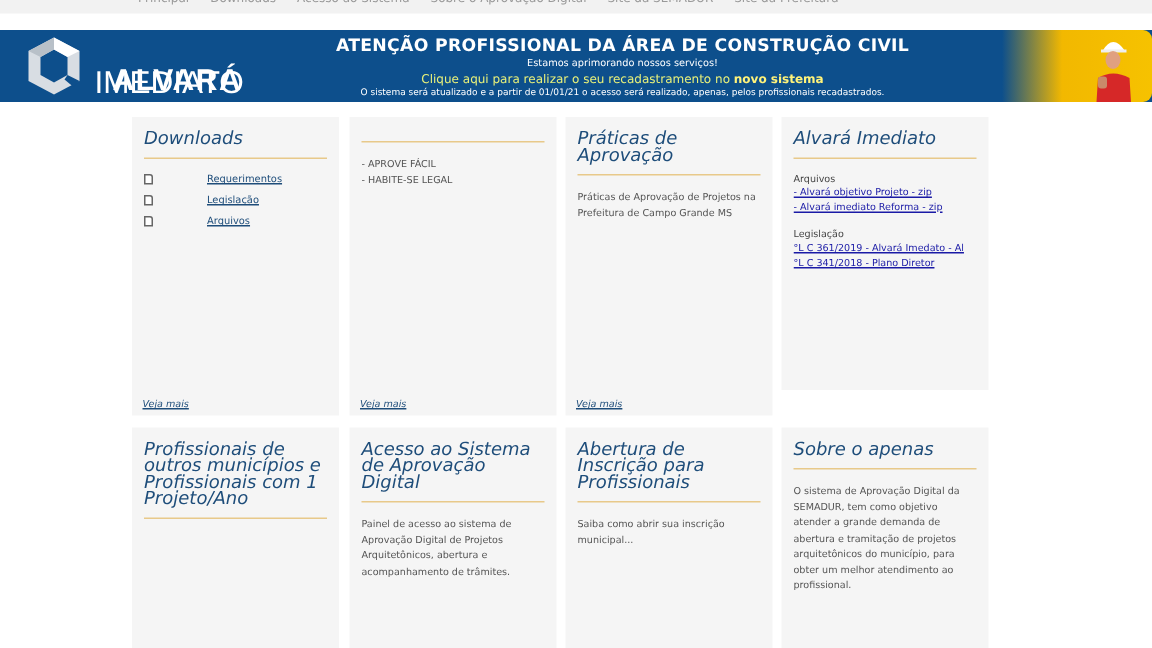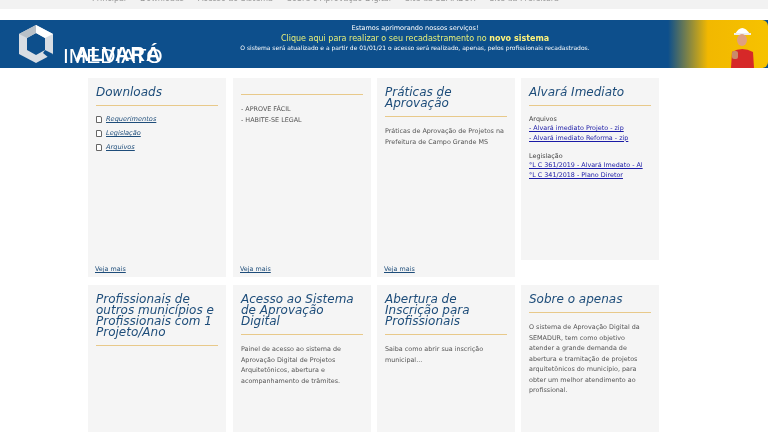--- a/index.html
+++ b/index.html
@@ -18,23 +18,23 @@
   .b-sub { font-size: 6.5px; margin-top: 1px; }
   .b-cta { font-size: 8px; color: #e7f07a; margin-top: 2px; }
   .b-cta b { color: #fff37a; }
   .b-note { font-size: 6px; margin-top: 1px; }
   .worker { position: absolute; right: 10px; top: 0; width: 32px; height: 48px; }
   .card { position: absolute; background: #f5f5f5; padding: 9px 8px; }
   .card h2 { font-family: "DejaVu Sans", sans-serif; font-style: italic; font-weight: normal; color: #1e4d7a; font-size: 12px; line-height: 11px; }
   .card .rule { height: 1px; background: #e8c98a; margin: 7px 0 9px 0; }
   .card p, .card li, .card .txt { font-size: 6.4px; line-height: 10.5px; color: #555; }
   .dl-item { display: flex; align-items: center; gap: 4px; margin-bottom: 6px; }
-  .dl-item a { font-size: 6.6px; color: #1e4d7a; font-style: italic; text-decoration: underline; }
+  .dl-item a { font-size: 6.6px; color: #1e4d7a; text-decoration: underline; margin-left: 32px; }
   .file-icon { width: 6px; height: 7px; border: 1px solid #666; border-top-right-radius: 2px; background: #fff; display: inline-block; }
-  .veja { position: absolute; left: 7px; bottom: 4px; font-size: 6.4px; color: #1e4d7a; text-decoration: underline; }
+  .veja { position: absolute; left: 7px; bottom: 4px; font-size: 6.4px; color: #1e4d7a; font-style: italic; text-decoration: underline; }
   .lbl { font-size: 6.4px; color: #444; margin-bottom: 1px; }
   .lnk { font-size: 6.4px; color: #1a1aa6; text-decoration: underline; display: block; line-height: 9.5px; white-space: nowrap; overflow: hidden; }
   .sp { height: 9px; }
 </style>
 </head>
 <body>
 
 <div class="topnav">
   <div class="items">
     <span>Principal</span>
@@ -53,20 +53,21 @@
       <polygon points="21,2 38,11 38,31 21,40 4,31 4,11" fill="#d8dde3"></polygon>
       <polygon points="21,10 30,15 30,27 21,32 12,27 12,15" fill="#0d4f8c"></polygon>
       <polygon points="21,2 38,11 30,15 21,10" fill="#ffffff"></polygon>
       <polygon points="4,11 21,2 21,10 12,15" fill="#b8c0c8"></polygon>
       <polygon points="30,27 38,31 34,35 28,30" fill="#0d4f8c"></polygon>
     </svg>
     <div class="logo-t1">ALVARÁ</div>
     <div class="logo-t2">IMEDIATO</div>
   </div>
   <div class="banner-text">
+    <div class="b-title"><span>ATENÇÃO PROFISSIONAL DA ÁREA DE </span><span class="strong">CONSTRUÇÃO CIVIL</span></div>
     <div class="b-sub">Estamos aprimorando nossos serviços!</div>
     <div class="b-cta"><span>Clique aqui para realizar o seu recadastramento no </span><b>novo sistema</b></div>
     <div class="b-note">O sistema será atualizado e a partir de 01/01/21 o acesso será realizado, apenas, pelos profissionais recadastrados.</div>
   </div>
   <svg class="worker" viewBox="0 0 32 48">
     <path d="M9 14 Q16 2 24 14 Z" fill="#ffffff"></path>
     <rect x="8" y="13" width="17" height="2" fill="#eeeeee"></rect>
     <ellipse cx="16" cy="20" rx="5" ry="6" fill="#e0a080"></ellipse>
     <path d="M5 48 L6 32 Q16 26 27 32 L28 48 Z" fill="#d62828"></path>
     <rect x="6" y="31" width="6" height="8" rx="2" fill="#c98a6a"></rect>
@@ -102,21 +103,21 @@
   <h2>Práticas de Aprovação</h2>
   <div class="rule"></div>
   <p>Práticas de Aprovação de Projetos na Prefeitura de Campo Grande MS</p>
   <a class="veja">Veja mais</a>
 </div>
 
 <div class="card" style="left:521px;top:78px;width:138px;height:182px;">
   <h2>Alvará Imediato</h2>
   <div class="rule"></div>
   <div class="lbl">Arquivos</div>
-  <a class="lnk">- Alvará imediato Projeto - zip</a>
+  <a class="lnk">- Alvará objetivo Projeto - zip</a>
   <a class="lnk">- Alvará imediato Reforma - zip</a>
   <div class="sp"></div>
   <div class="lbl">Legislação</div>
   <a class="lnk">°L C 361/2019 - Alvará Imedato - Al</a>
   <a class="lnk">°L C 341/2018 - Plano Diretor</a>
 </div>
 
 <div class="card" style="left:88px;top:285px;width:138px;height:160px;">
   <h2>Profissionais de outros municípios e Profissionais com 1 Projeto/Ano</h2>
   <div class="rule"></div>

